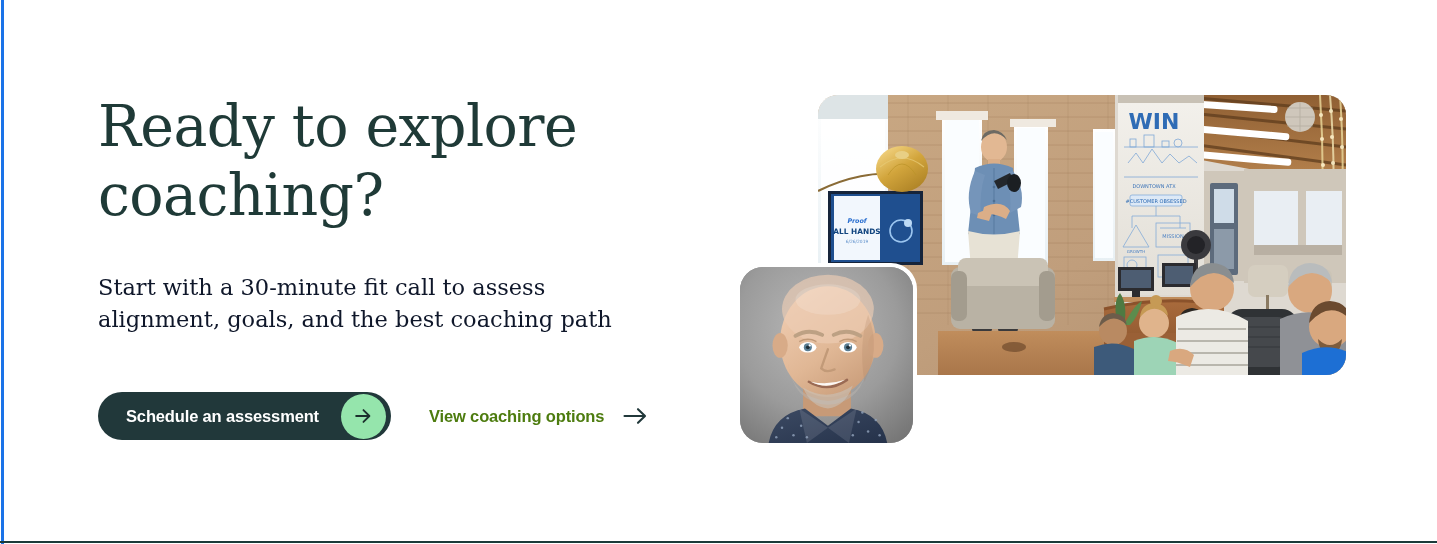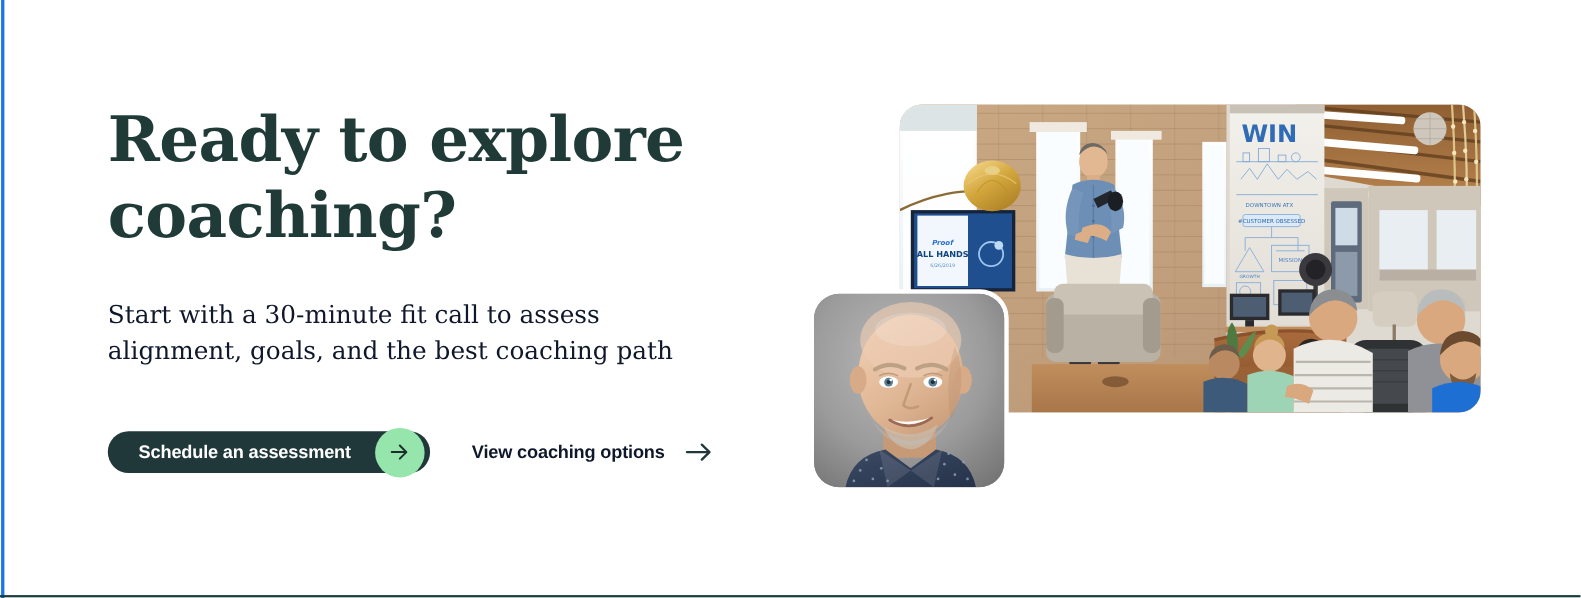--- a/index.html
+++ b/index.html
@@ -26,21 +26,21 @@
   }
 
   
   #copy-col {
     position:absolute; left:98px; top:92px; width:590px;
   }
   #hero-heading {
     font-family:"DejaVu Serif", serif;
     font-size:57px;
     line-height:69px;
-    font-weight:700;
+    font-weight:400;
     letter-spacing:-0.6px;
     color:#1f3a37;
     width:560px;
   }
   #hero-sub {
     margin-top:41px;
     font-family:"DejaVu Serif", serif;
     font-size:22.5px;
     line-height:32px;
     font-weight:400;
@@ -48,21 +48,21 @@
     width:556px;
   }
 
   
   #cta-row {
     position:absolute; left:98px; top:392px;
     display:flex; align-items:center;
   }
   #primary-cta {
     display:flex; align-items:center;
-    height:38px;
+    height:48px;
     background:#21383a;
     border-radius:28px;
     padding-left:28px; padding-right:5px;
     border:none; cursor:pointer;
     text-decoration:none;
     justify-content:space-between;
   }
   #primary-cta-label {
     color:#ffffff;
     font-size:16.5px;
@@ -82,21 +82,21 @@
 
   #secondary-cta {
     display:flex; align-items:center;
     margin-left:36px;
     cursor:pointer;
     text-decoration:none;
     background:transparent; border:none;
     padding:6px 2px;
   }
   #secondary-cta-label {
-    color:#0f172a;
+    color:#4d7c0f;
     font-size:16.5px;
     font-weight:700;
     letter-spacing:-0.15px;
     white-space:nowrap;
     margin-right:18px;
     text-align:center;
   }
 
   
   #media-col {

